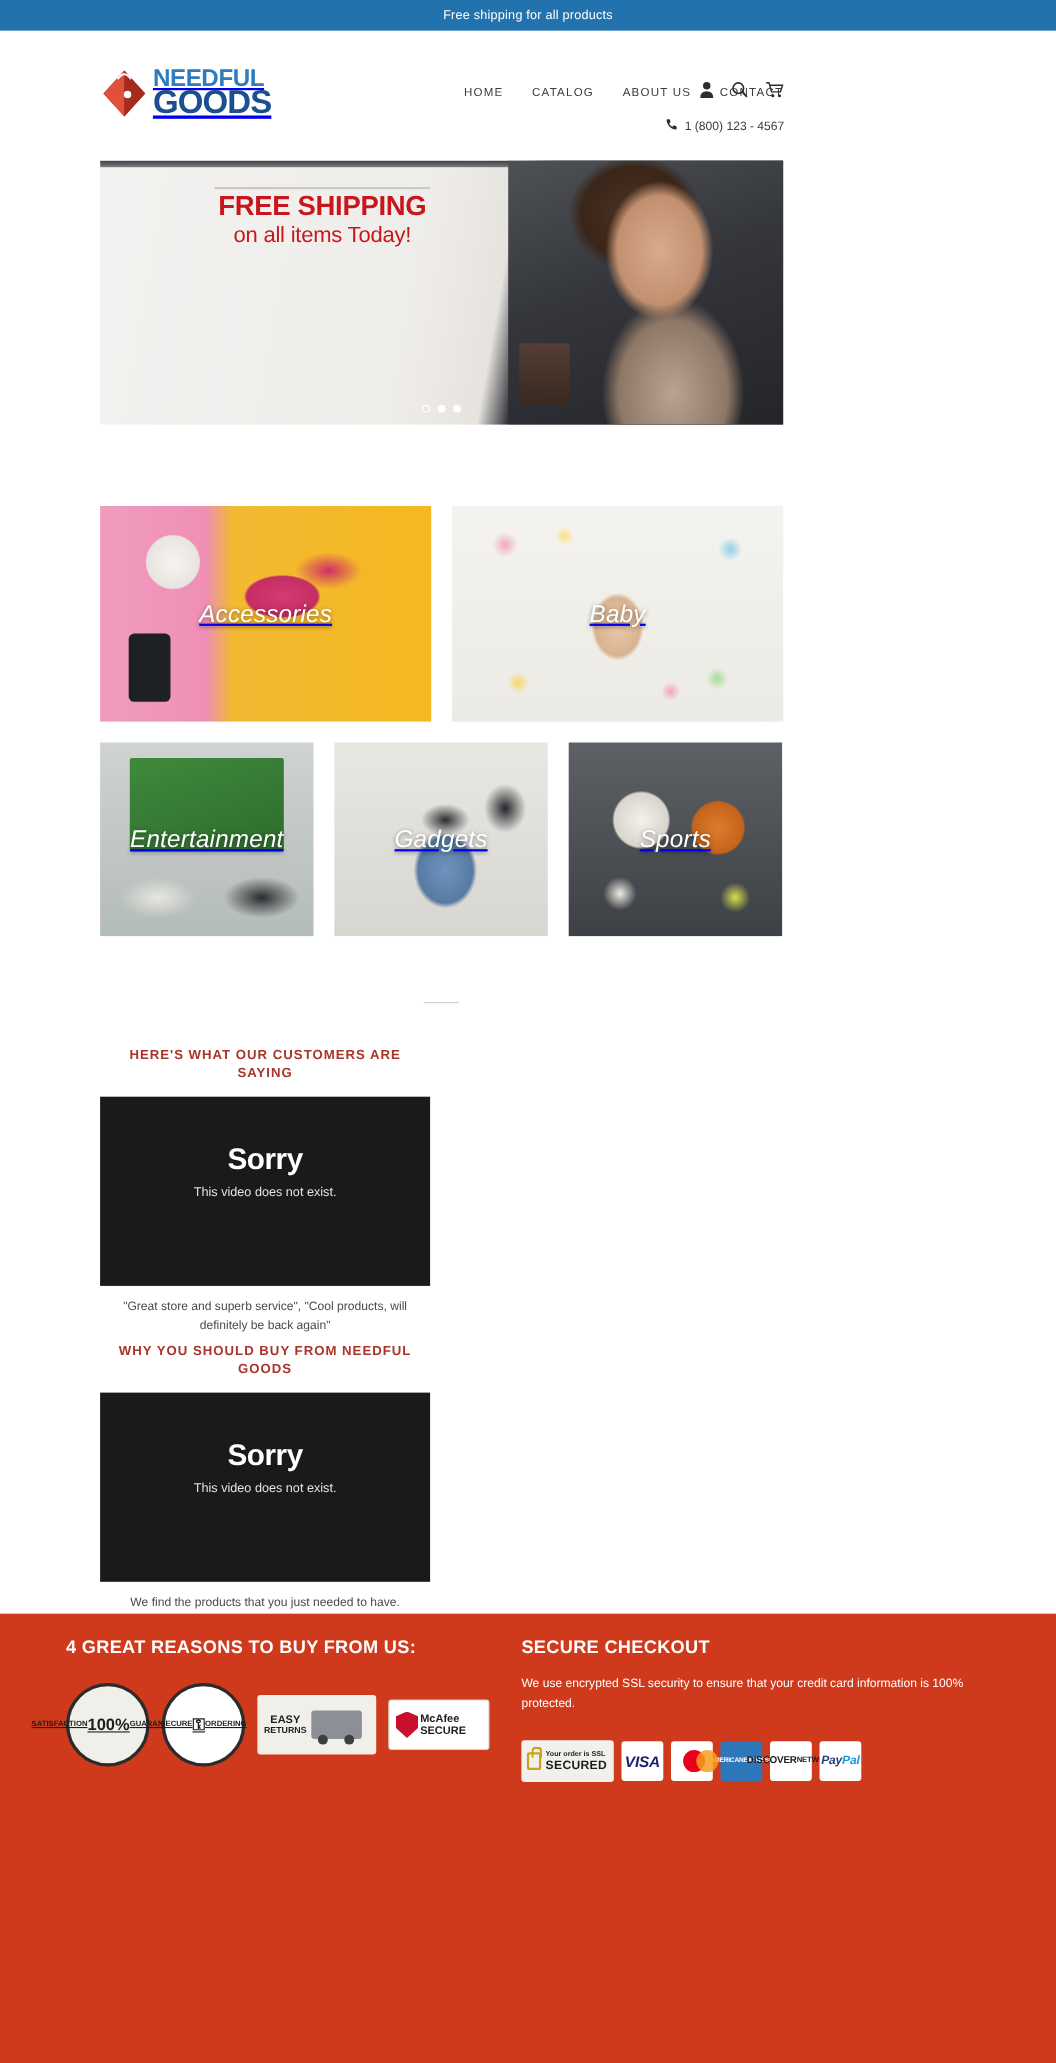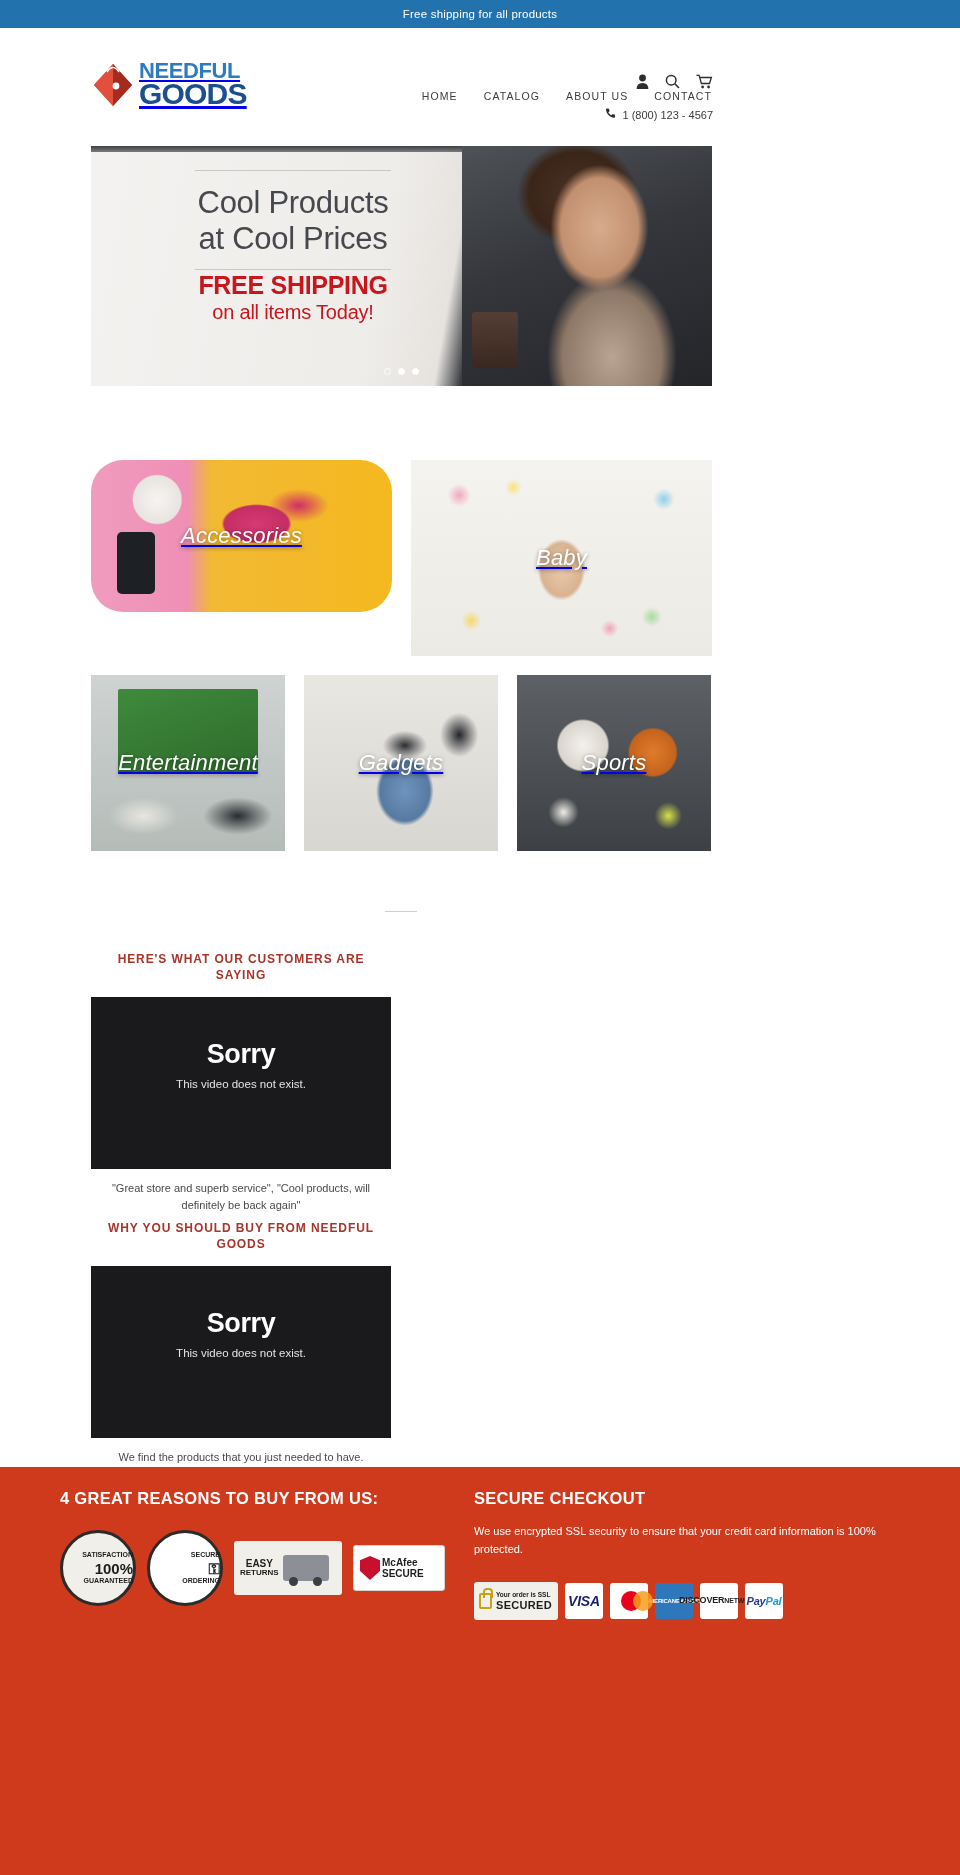--- a/index.html
+++ b/index.html
@@ -36,21 +36,21 @@
   .logo-top {
     font-size: 22px; font-weight: 700; color: #2e7cbf;
     letter-spacing: -0.4px;
   }
   .logo-bot {
     font-size: 30px; font-weight: 700; color: #1c4f8f;
     letter-spacing: -0.8px;
   }
 
   .nav {
-    position: absolute; right: 248px; top: 62px;
+    position: absolute; right: 248px; top: 50px;
     display: flex; align-items: center; gap: 26px;
   }
   .nav a {
     font-size: 10.5px; color: #3c3c3c; text-decoration: none;
     letter-spacing: 1.1px; text-transform: uppercase;
   }
   .nav-icons {
     position: absolute; right: 247px; top: 46px;
     display: flex; align-items: center; gap: 16px;
   }
@@ -108,22 +108,22 @@
   .tile {
     position: relative; overflow: hidden;
     display: flex; align-items: center; justify-content: center;
   }
   .tile-label {
     position: relative; z-index: 2;
     color: #ffffff; font-style: italic; font-weight: 400;
     font-size: 22px; text-shadow: 0 1px 4px rgba(0,0,0,.45);
     letter-spacing: .2px;
   }
-  .t-acc { width: 301px; height: 152px;
-    background: linear-gradient(90deg,#f09cbe 0%,#ef8fb5 32%,#f2b933 40%,#f5b820 100%); border-radius: 32px; }
+  .t-acc { width: 301px; height: 196px;
+    background: linear-gradient(90deg,#f09cbe 0%,#ef8fb5 32%,#f2b933 40%,#f5b820 100%); }
   .t-acc:before { content:""; position:absolute; inset:0;
     background:
       radial-gradient(circle 34px at 22% 26%, #f6f4f2 0%, #e8e4e0 70%, rgba(0,0,0,0) 74%),
       radial-gradient(ellipse 46px 26px at 55% 42%, #d63a72 0%, #c42e63 70%, rgba(0,0,0,0) 76%),
       radial-gradient(ellipse 40px 22px at 69% 30%, #cf2f66 0%, rgba(0,0,0,0) 76%),
       linear-gradient(transparent,transparent); }
   .t-acc:after { content:""; position:absolute; left:26px; bottom:18px; width:38px; height:62px;
     background:#1d2024; border-radius:5px; }
   .t-baby { width: 301px; height: 196px;
     background: linear-gradient(#f4f3ef,#eceae4); }
@@ -191,23 +191,24 @@
   .f-left { position: absolute; left: 60px; top: 22px; width: 415px; }
   .f-right { position: absolute; left: 474px; top: 22px; width: 430px; }
   .f-h {
     font-size: 16.5px; font-weight: 700; letter-spacing: .3px;
   }
   .f-text { font-size: 11px; line-height: 1.65; margin-top: 14px; }
   .badges { display: flex; align-items: center; gap: 11px; margin-top: 22px; }
   .seal {
     width: 76px; height: 76px; border-radius: 50%;
     background: #f1efe9; color: #1d1d1d;
-    display: flex; flex-direction: column; align-items: flex-end; justify-content: center;
+    display: flex; flex-direction: row; align-items: center; justify-content: center;
     font-size: 7px; font-weight: 700; text-align: center; line-height: 1.15;
     border: 3px solid #2b2b2b;
+    text-decoration: underline;
   }
   .seal .big { font-size: 15px; line-height: 1; margin: 1px 0; }
   .seal2 { background:#fff; }
   .easy {
     width: 108px; height: 54px; background: #f1efe9; color: #1d1d1d;
     border-radius: 3px; display: flex; align-items: center; gap: 4px;
     padding: 4px 6px; font-size: 8px; font-weight: 700;
   }
   .easy-txt { line-height: 1.1; text-align:center; }
   .easy-txt .e1 { font-size: 10px; display:block; }
@@ -310,24 +311,20 @@
     <span>1 (800) 123 - 4567</span>
   </div>
 </div>
 
 <div class="hero-wrap">
   <div class="hero">
     <div class="hero-shadowtop"></div>
     <div class="hero-photo"></div>
     <div class="hero-inner">
       <div class="hero-rule"></div>
-      <div class="hero-h1">
-        <div>Cool Products</div>
-        <div>at Cool Prices</div>
-      </div>
       <div class="hero-rule"></div>
       <div class="hero-free">FREE SHIPPING</div>
       <div class="hero-sub">on all items Today!</div>
     </div>
     <div class="dots">
       <span class="dot"></span>
       <span class="dot on"></span>
       <span class="dot on"></span>
     </div>
   </div>

